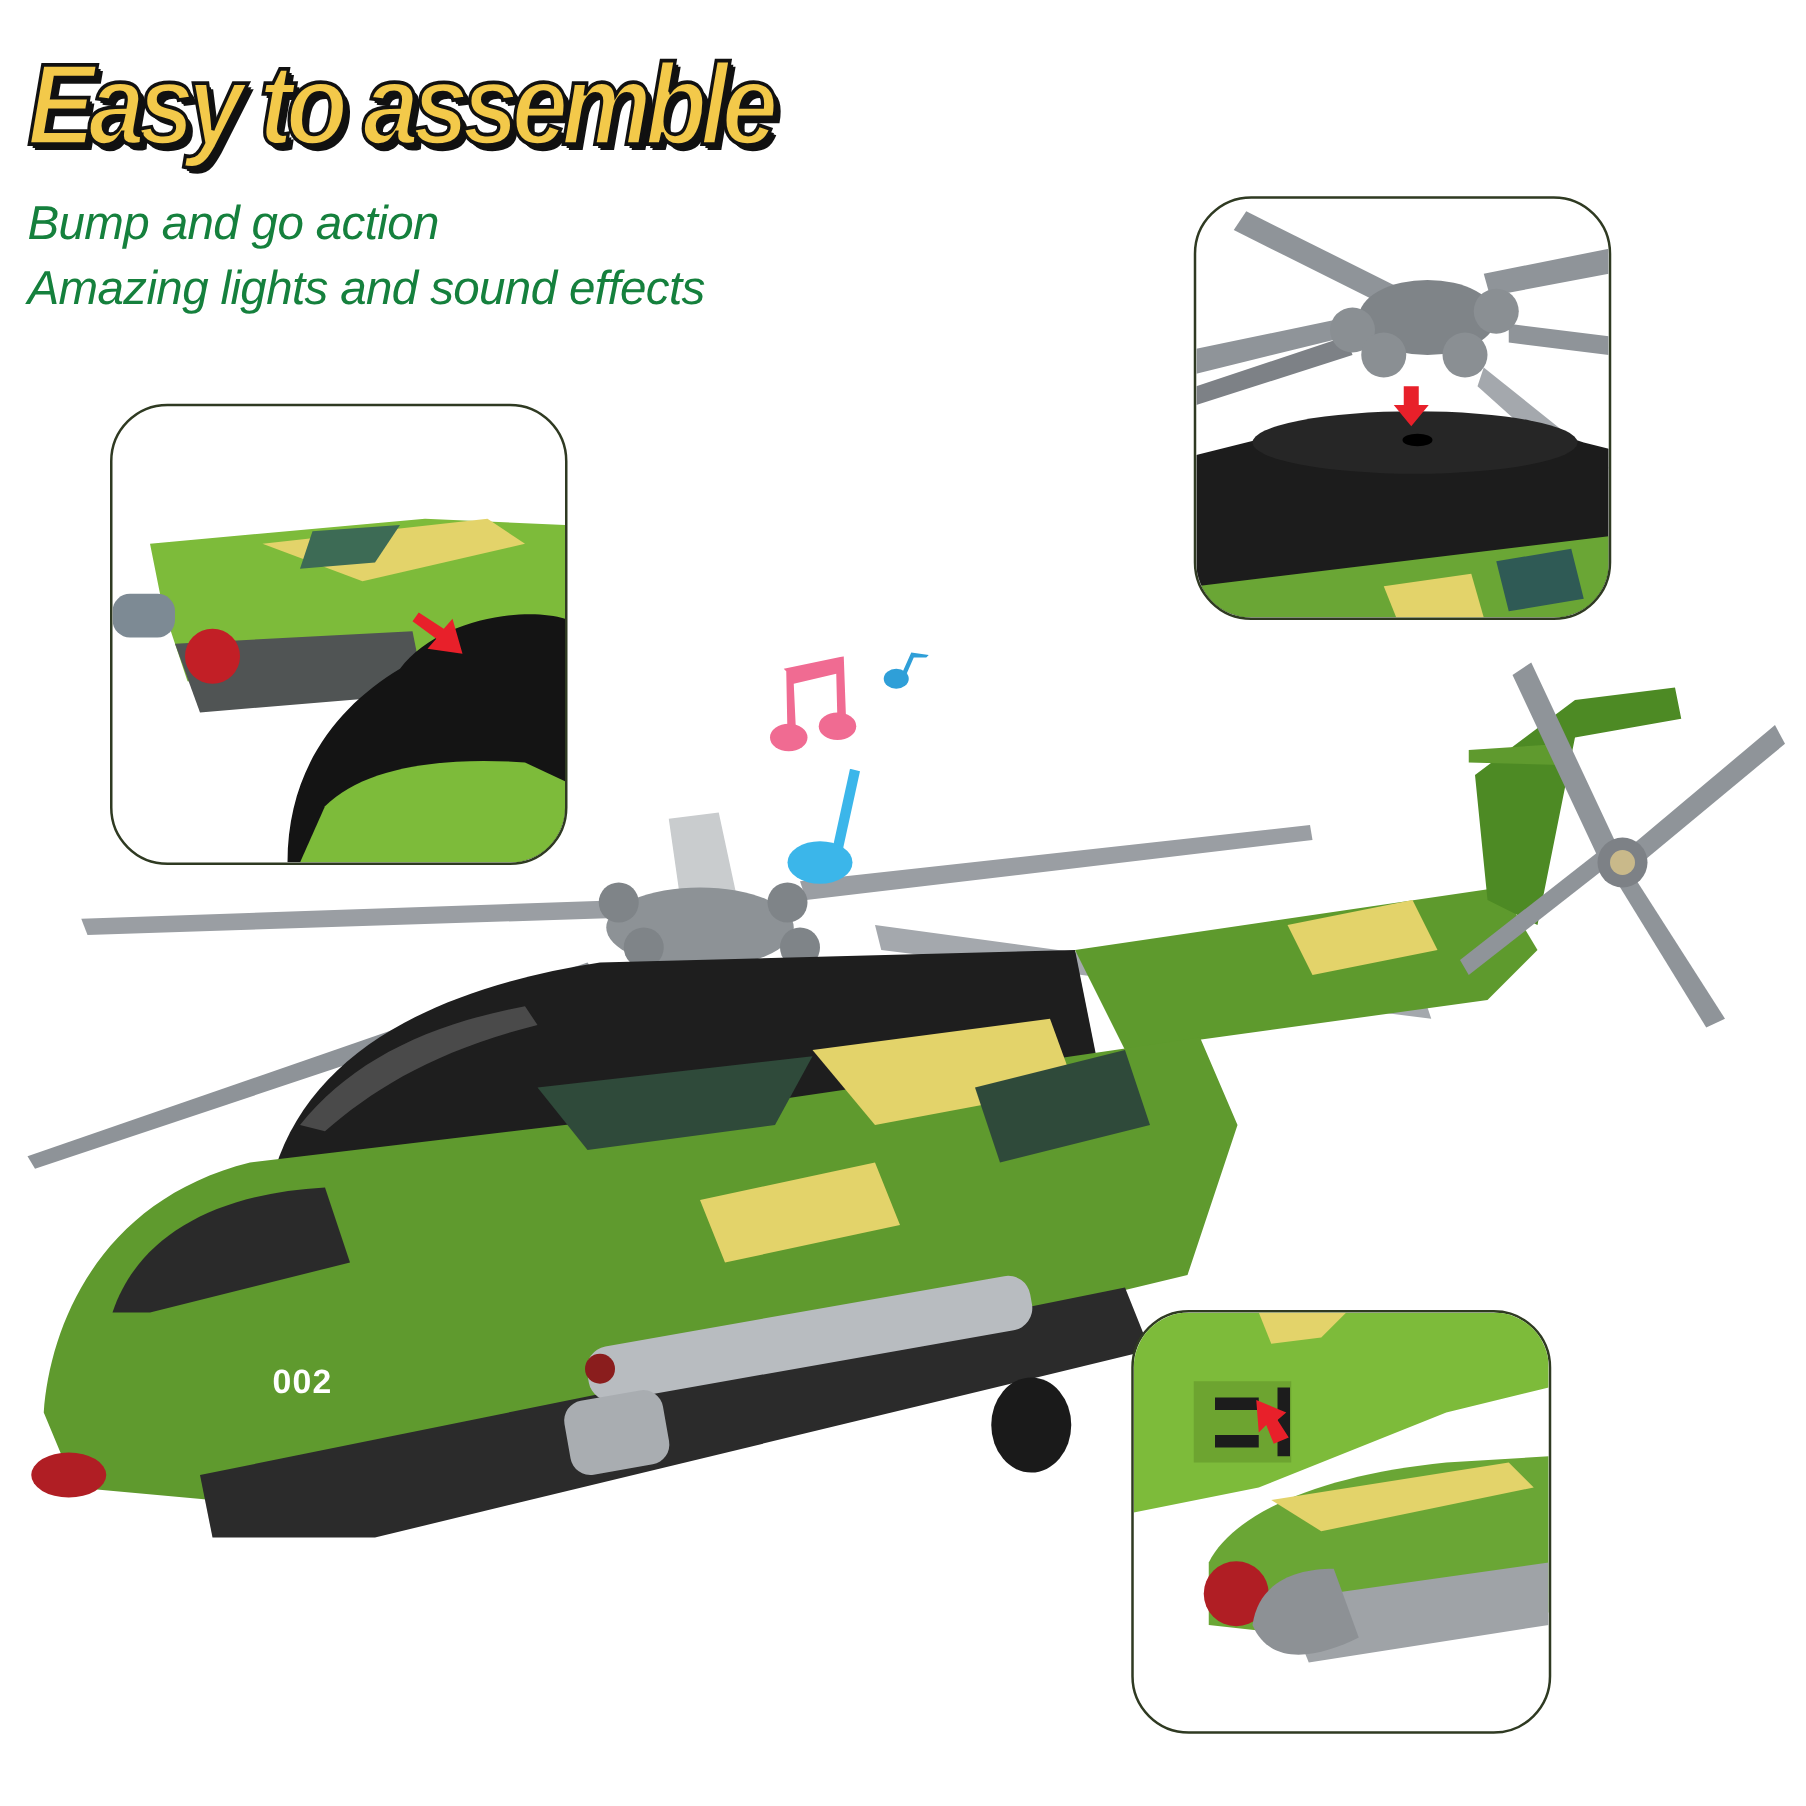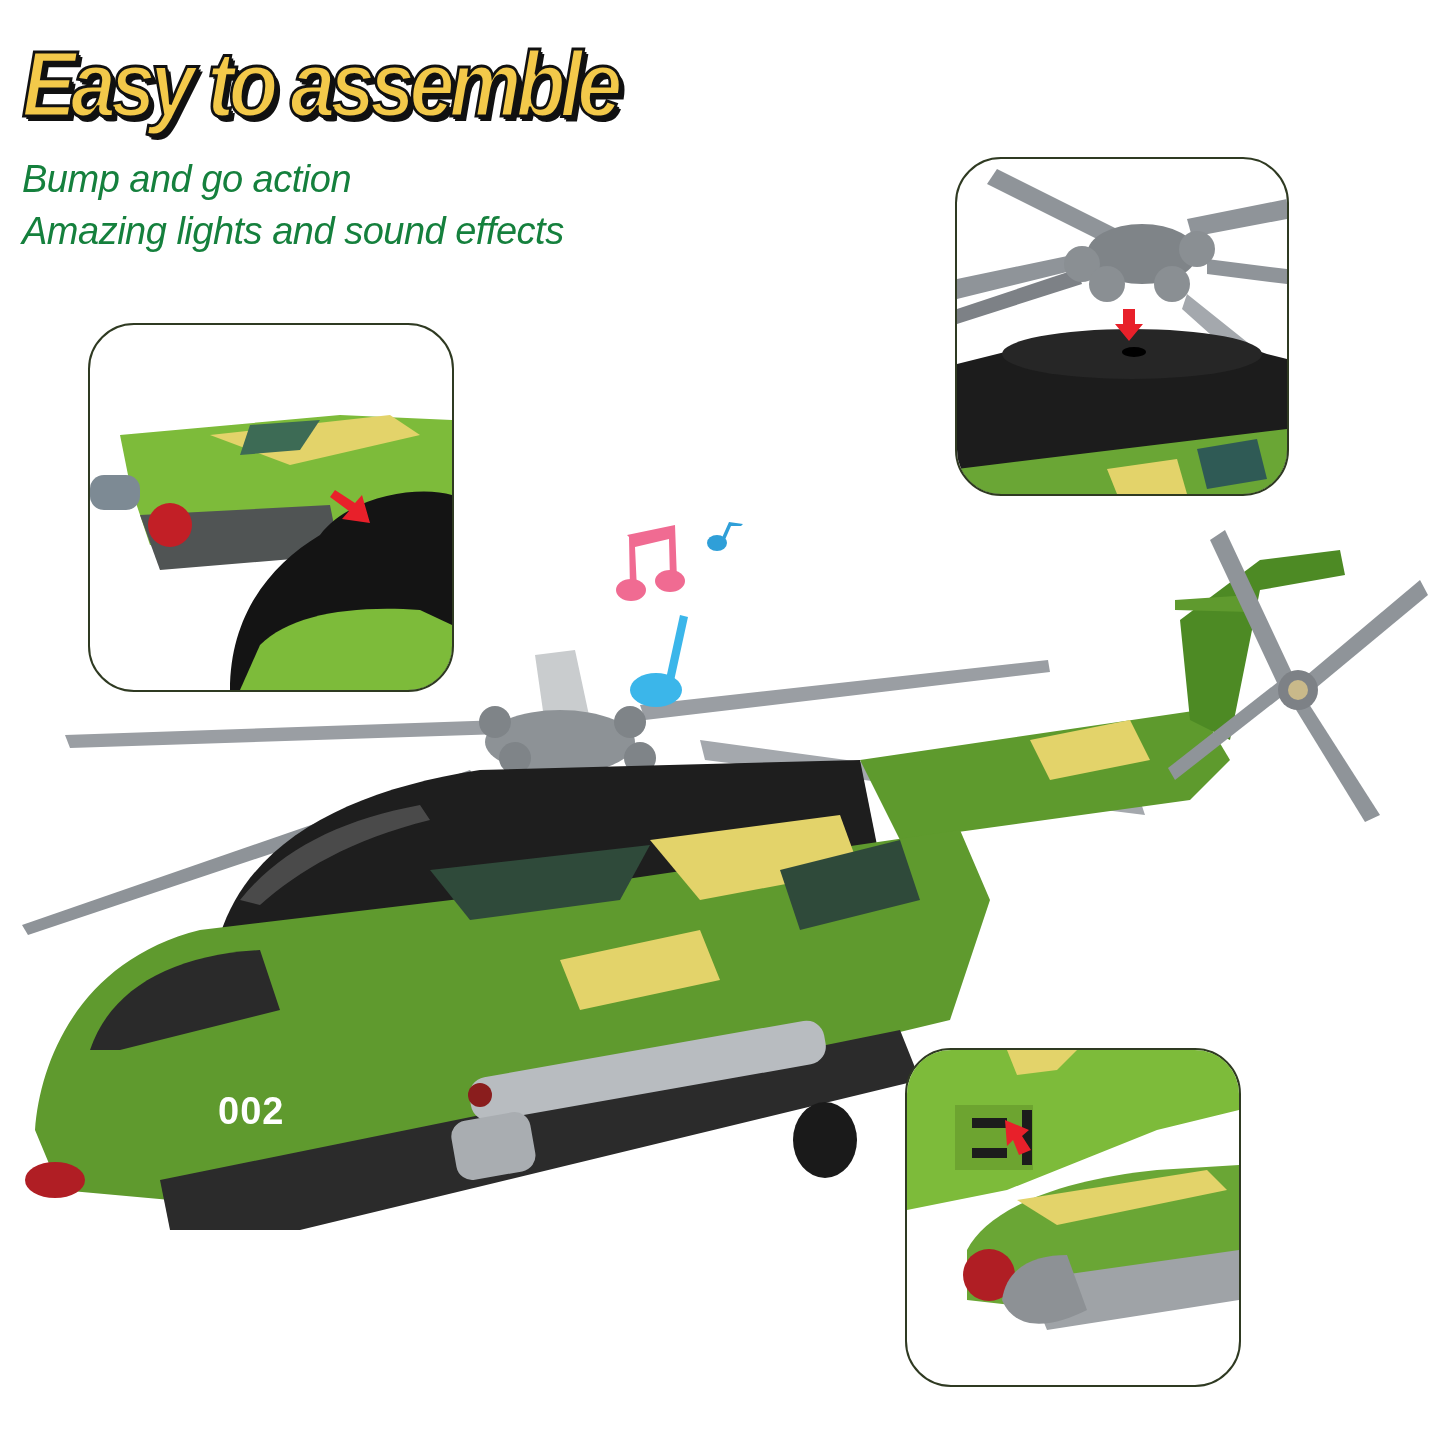--- a/index.html
+++ b/index.html
@@ -28,21 +28,21 @@
     position:absolute; border:2px solid #2f3a22; border-radius:46px; overflow:hidden; background:#fff;
   }
   .inset svg { width:100%; height:100%; display:block; }
 
   .main-photo { position:absolute; left:0; top:500px; width:1445px; height:760px; }
   .main-photo svg { width:100%; height:100%; display:block; }
 
   .note { position:absolute; }
   .tail-num {
     position:absolute; left:218px; top:1090px; font-family:"Liberation Sans", sans-serif;
-    font-weight:700; font-size:38px; color:#ffffff; letter-spacing:1px;
+    font-weight:700; font-size:27px; color:#ffffff; letter-spacing:1px;
   }
 </style>
 </head>
 <body>
 
 <div class="headline">Easy to assemble</div>
 <div class="feature f1">Bump and go action</div>
 <div class="feature f2">Amazing lights and sound effects</div>
 
 <div class="main-photo">

